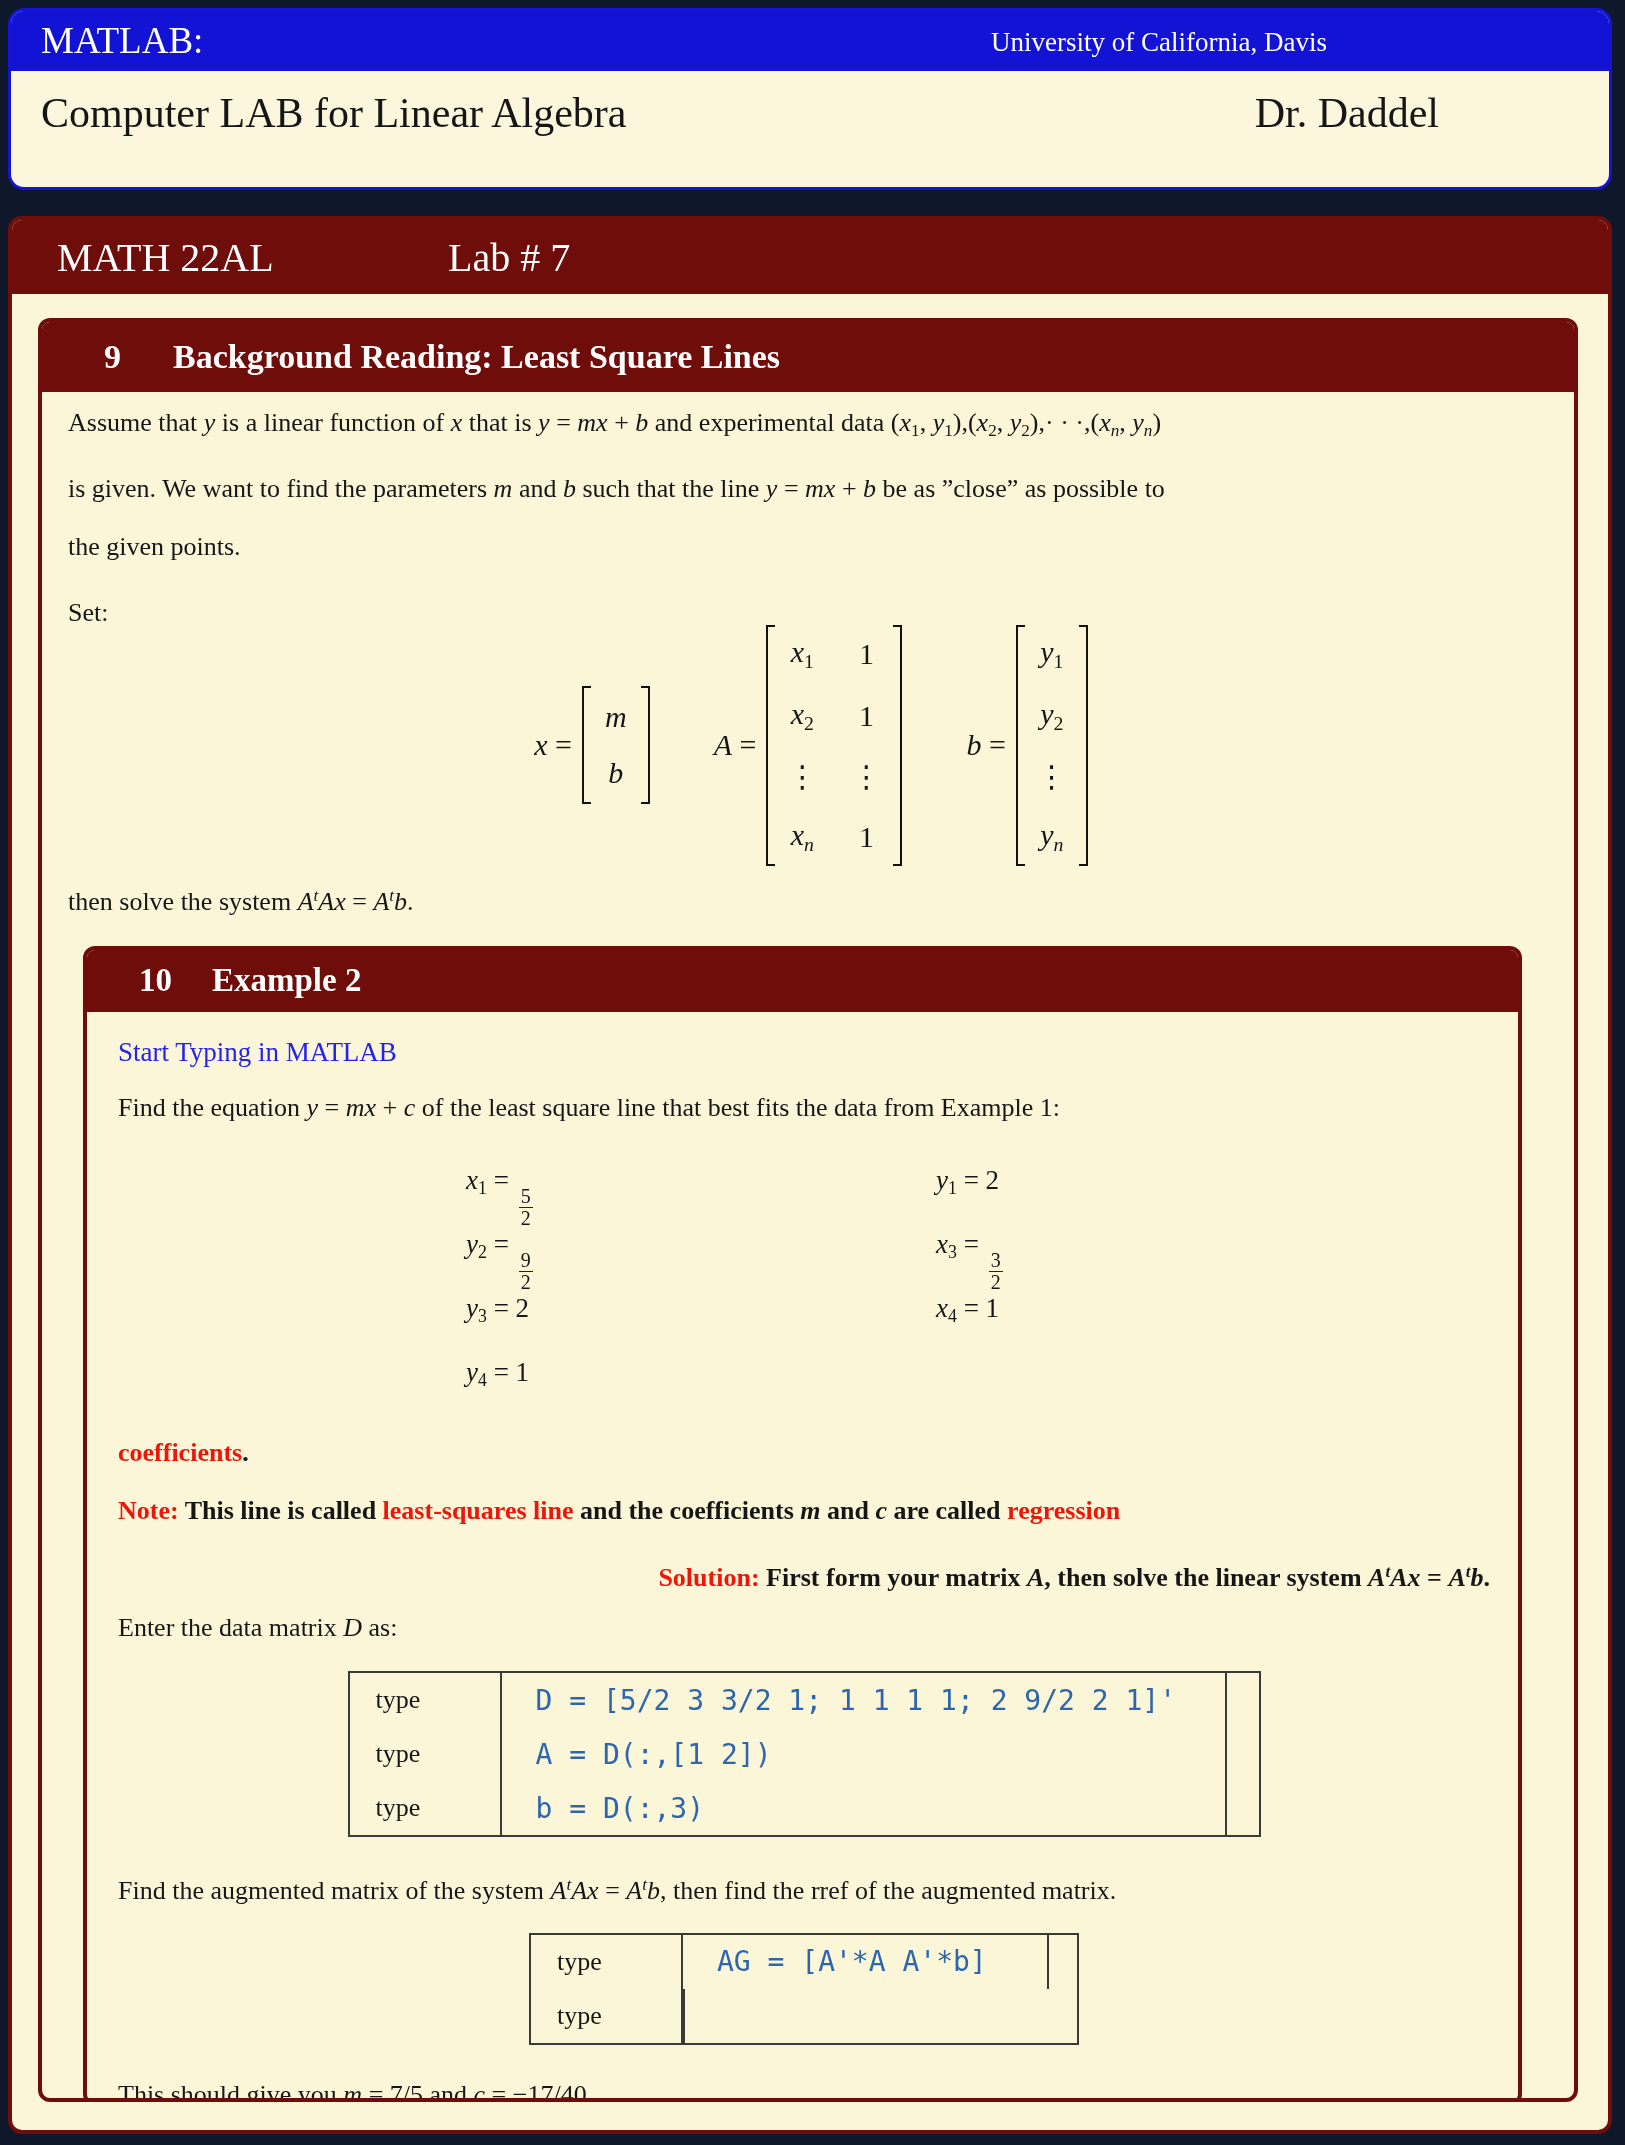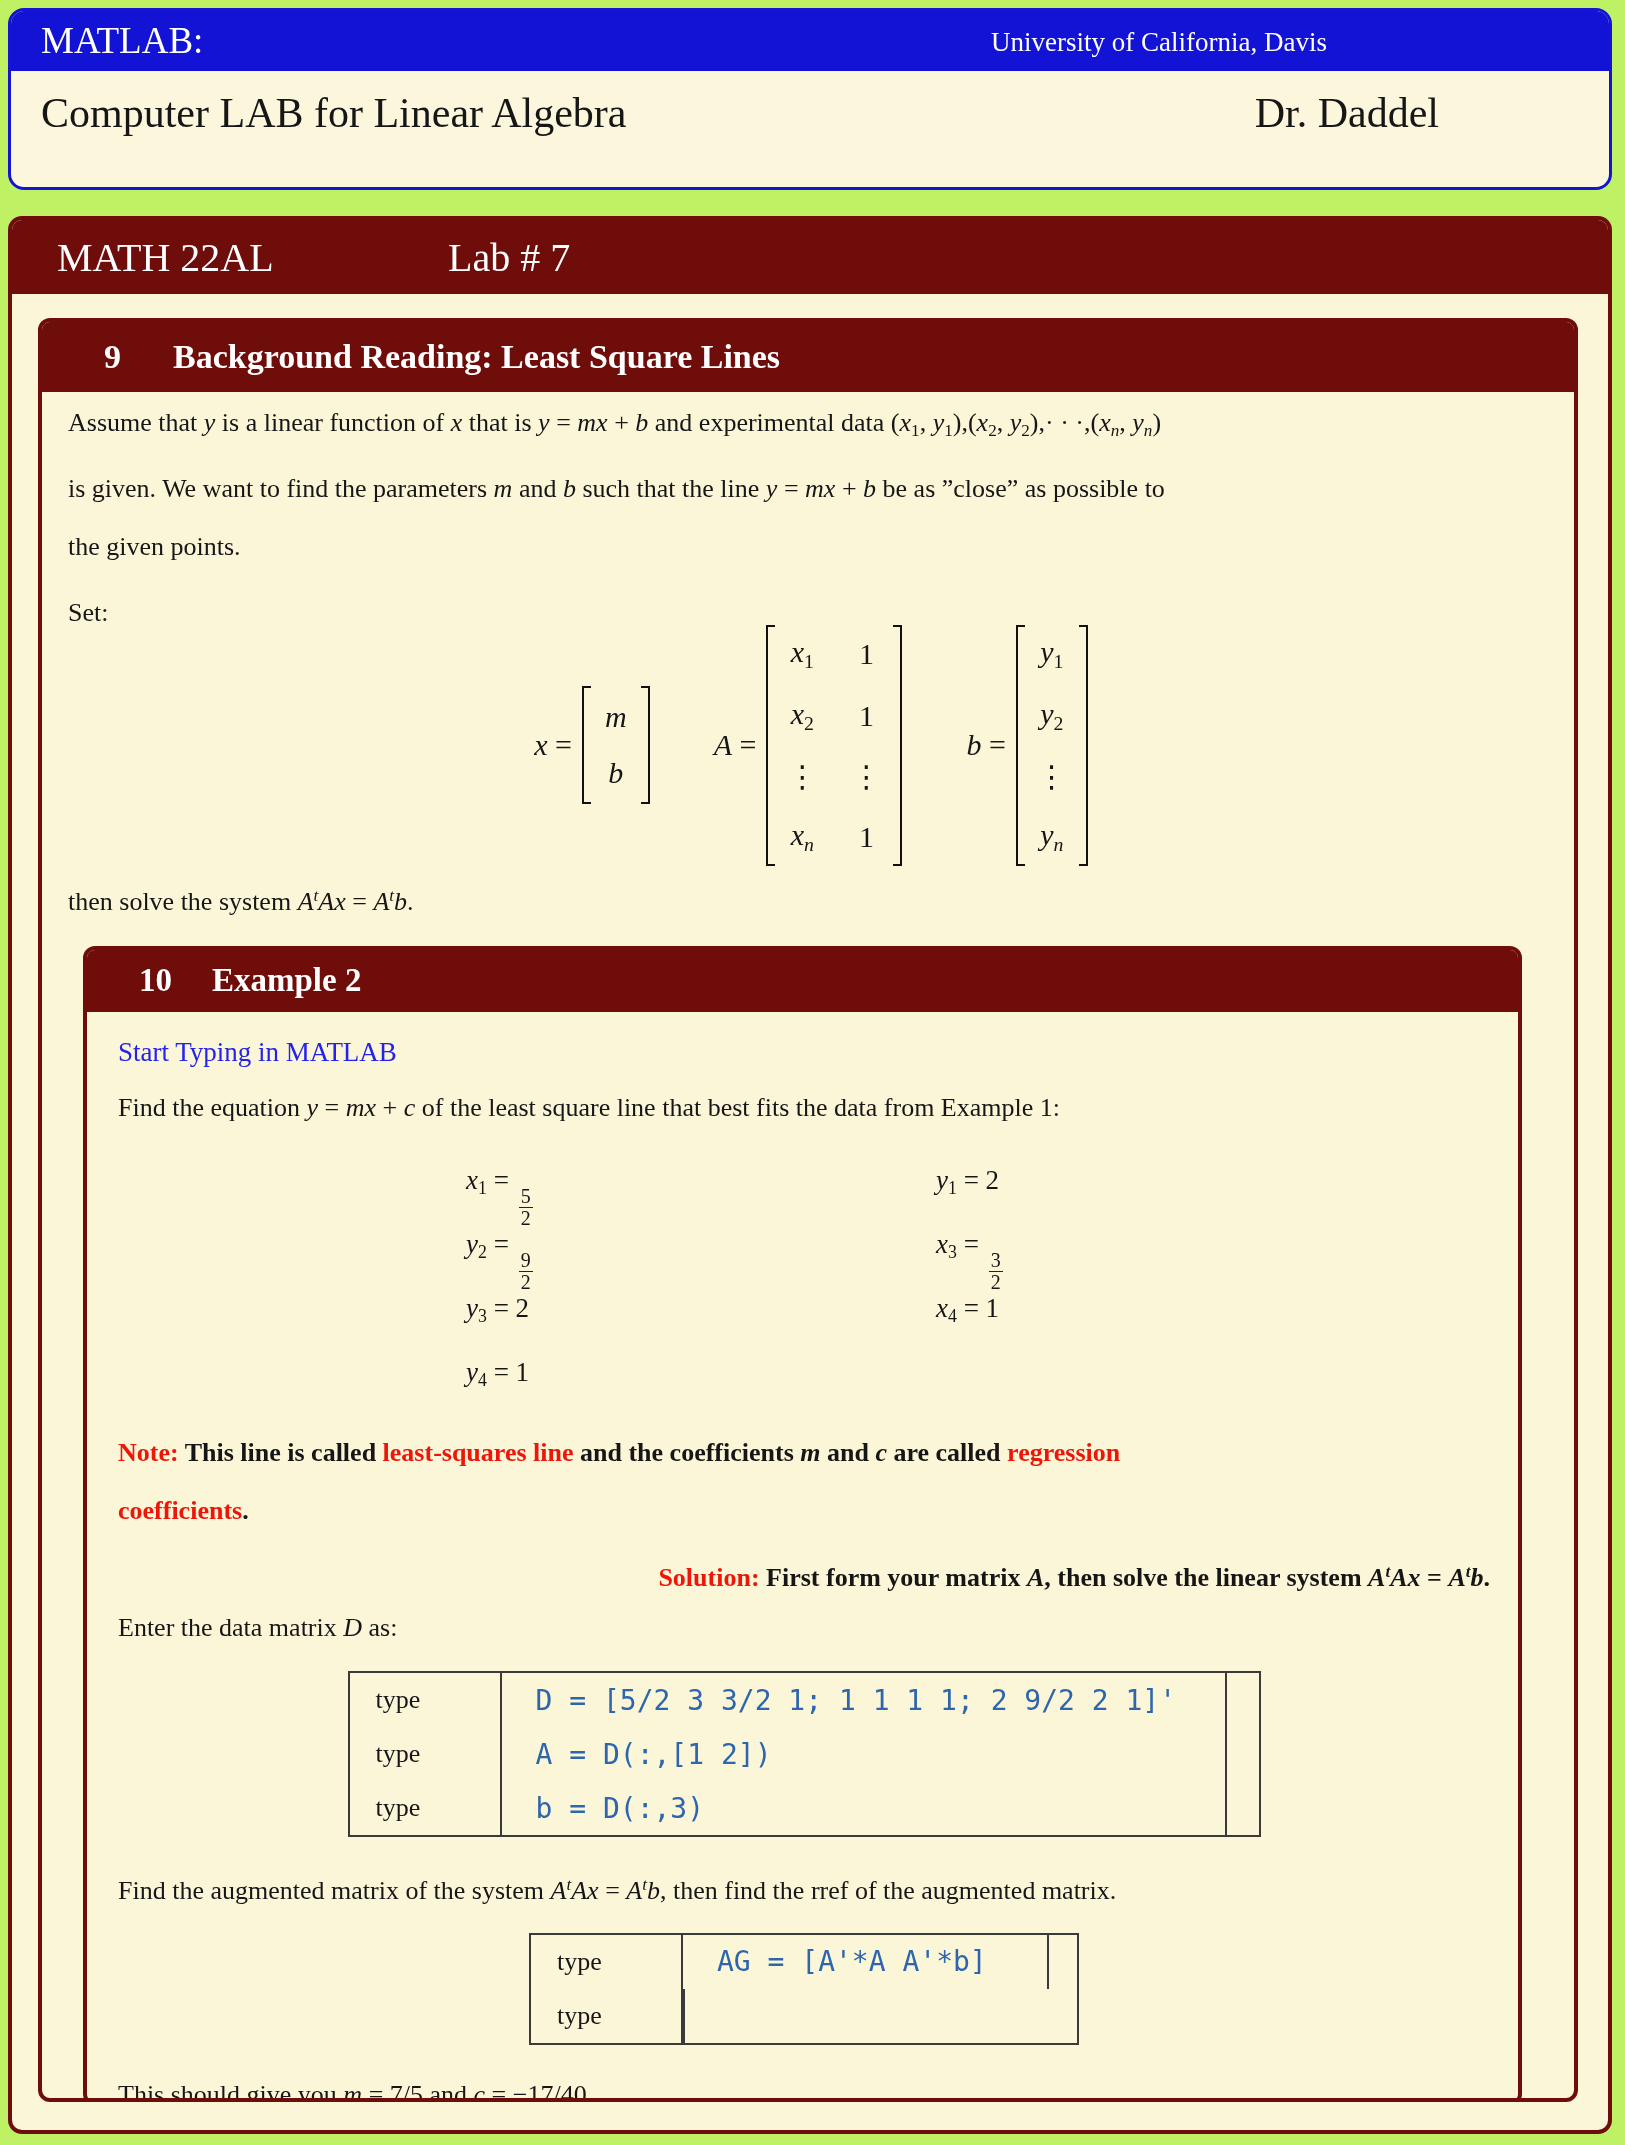--- a/index.html
+++ b/index.html
@@ -1,17 +1,17 @@
 <!DOCTYPE html>
 <html><head>
 <meta charset="utf-8">
 <style>
   * { margin:0; padding:0; box-sizing:border-box; }
   body { background:#ffffff; font-family:"Liberation Serif", serif; color:#161616; }
-  .page { position:relative; width:1625px; height:2145px; background:#bef264; overflow:hidden; }
+  .page { position:relative; width:1625px; height:2145px; background:#0f172a; overflow:hidden; }
 
   
   .top-card { position:absolute; left:8px; top:8px; width:1604px; height:182px;
               border:3px solid #1414D2; border-radius:16px; overflow:hidden; background:#FCF7DC; }
   .top-card-bar { position:relative; height:60px; background:#1313D6; color:#ffffff; }
   .app-title { position:absolute; left:30px; top:8px; font-size:37px; }
   .university { position:absolute; right:282px; top:16px; font-size:27px; }
   .top-card-body { position:relative; height:116px; }
   .course-title { position:absolute; left:30px; top:18px; font-size:42px; }
   .instructor { position:absolute; right:170px; top:18px; font-size:42px; }
@@ -200,22 +200,22 @@
                 <div><span class="mi">x</span><span class="msub">3</span><span> = </span><span class="frac">
                       <span class="fnum">3</span>
                       <span class="fden">2</span>
                     </span></div>
                 <div><span class="mi">y</span><span class="msub">3</span><span> = 2</span></div>
                 <div><span class="mi">x</span><span class="msub">4</span><span> = 1</span></div>
                 <div><span class="mi">y</span><span class="msub">4</span><span> = 1</span></div>
               </div>
 
               <div class="note-block">
+                <div class="note-line"><span class="red bf">coefficients</span><span class="bf">.</span></div>
                 <div class="note-line"><span class="red bf">Note:</span><span class="bf"> This line is called </span><span class="red bf">least-squares line</span><span class="bf"> and the coefficients </span><span class="bf mi">m</span><span class="bf"> and </span><span class="bf mi">c</span><span class="bf"> are called </span><span class="red bf">regression</span></div>
-                <div class="note-line"><span class="red bf">coefficients</span><span class="bf">.</span></div>
               </div>
 
               <div class="sol-line"><span class="red bf">Solution:</span><span class="bf"> First form your matrix </span><span class="bf mi">A</span><span class="bf">, then solve the linear system </span><span class="bf mi">A</span><span class="msup mi bf">t</span><span class="bf mi">Ax</span><span class="bf"> = </span><span class="bf mi">A</span><span class="msup mi bf">t</span><span class="bf mi">b</span><span class="bf">.</span></div>
               <div class="enter-line"><span>Enter the data matrix </span><span class="mi">D</span><span> as:</span></div>
 
               <div class="codetable t1">
                 <div class="ct-label">type</div>
                 <div class="ct-code">D = [5/2 3 3/2 1; 1 1 1 1; 2 9/2 2 1]'</div>
                 <div class="ct-end"></div>
                 <div class="ct-label">type</div>

